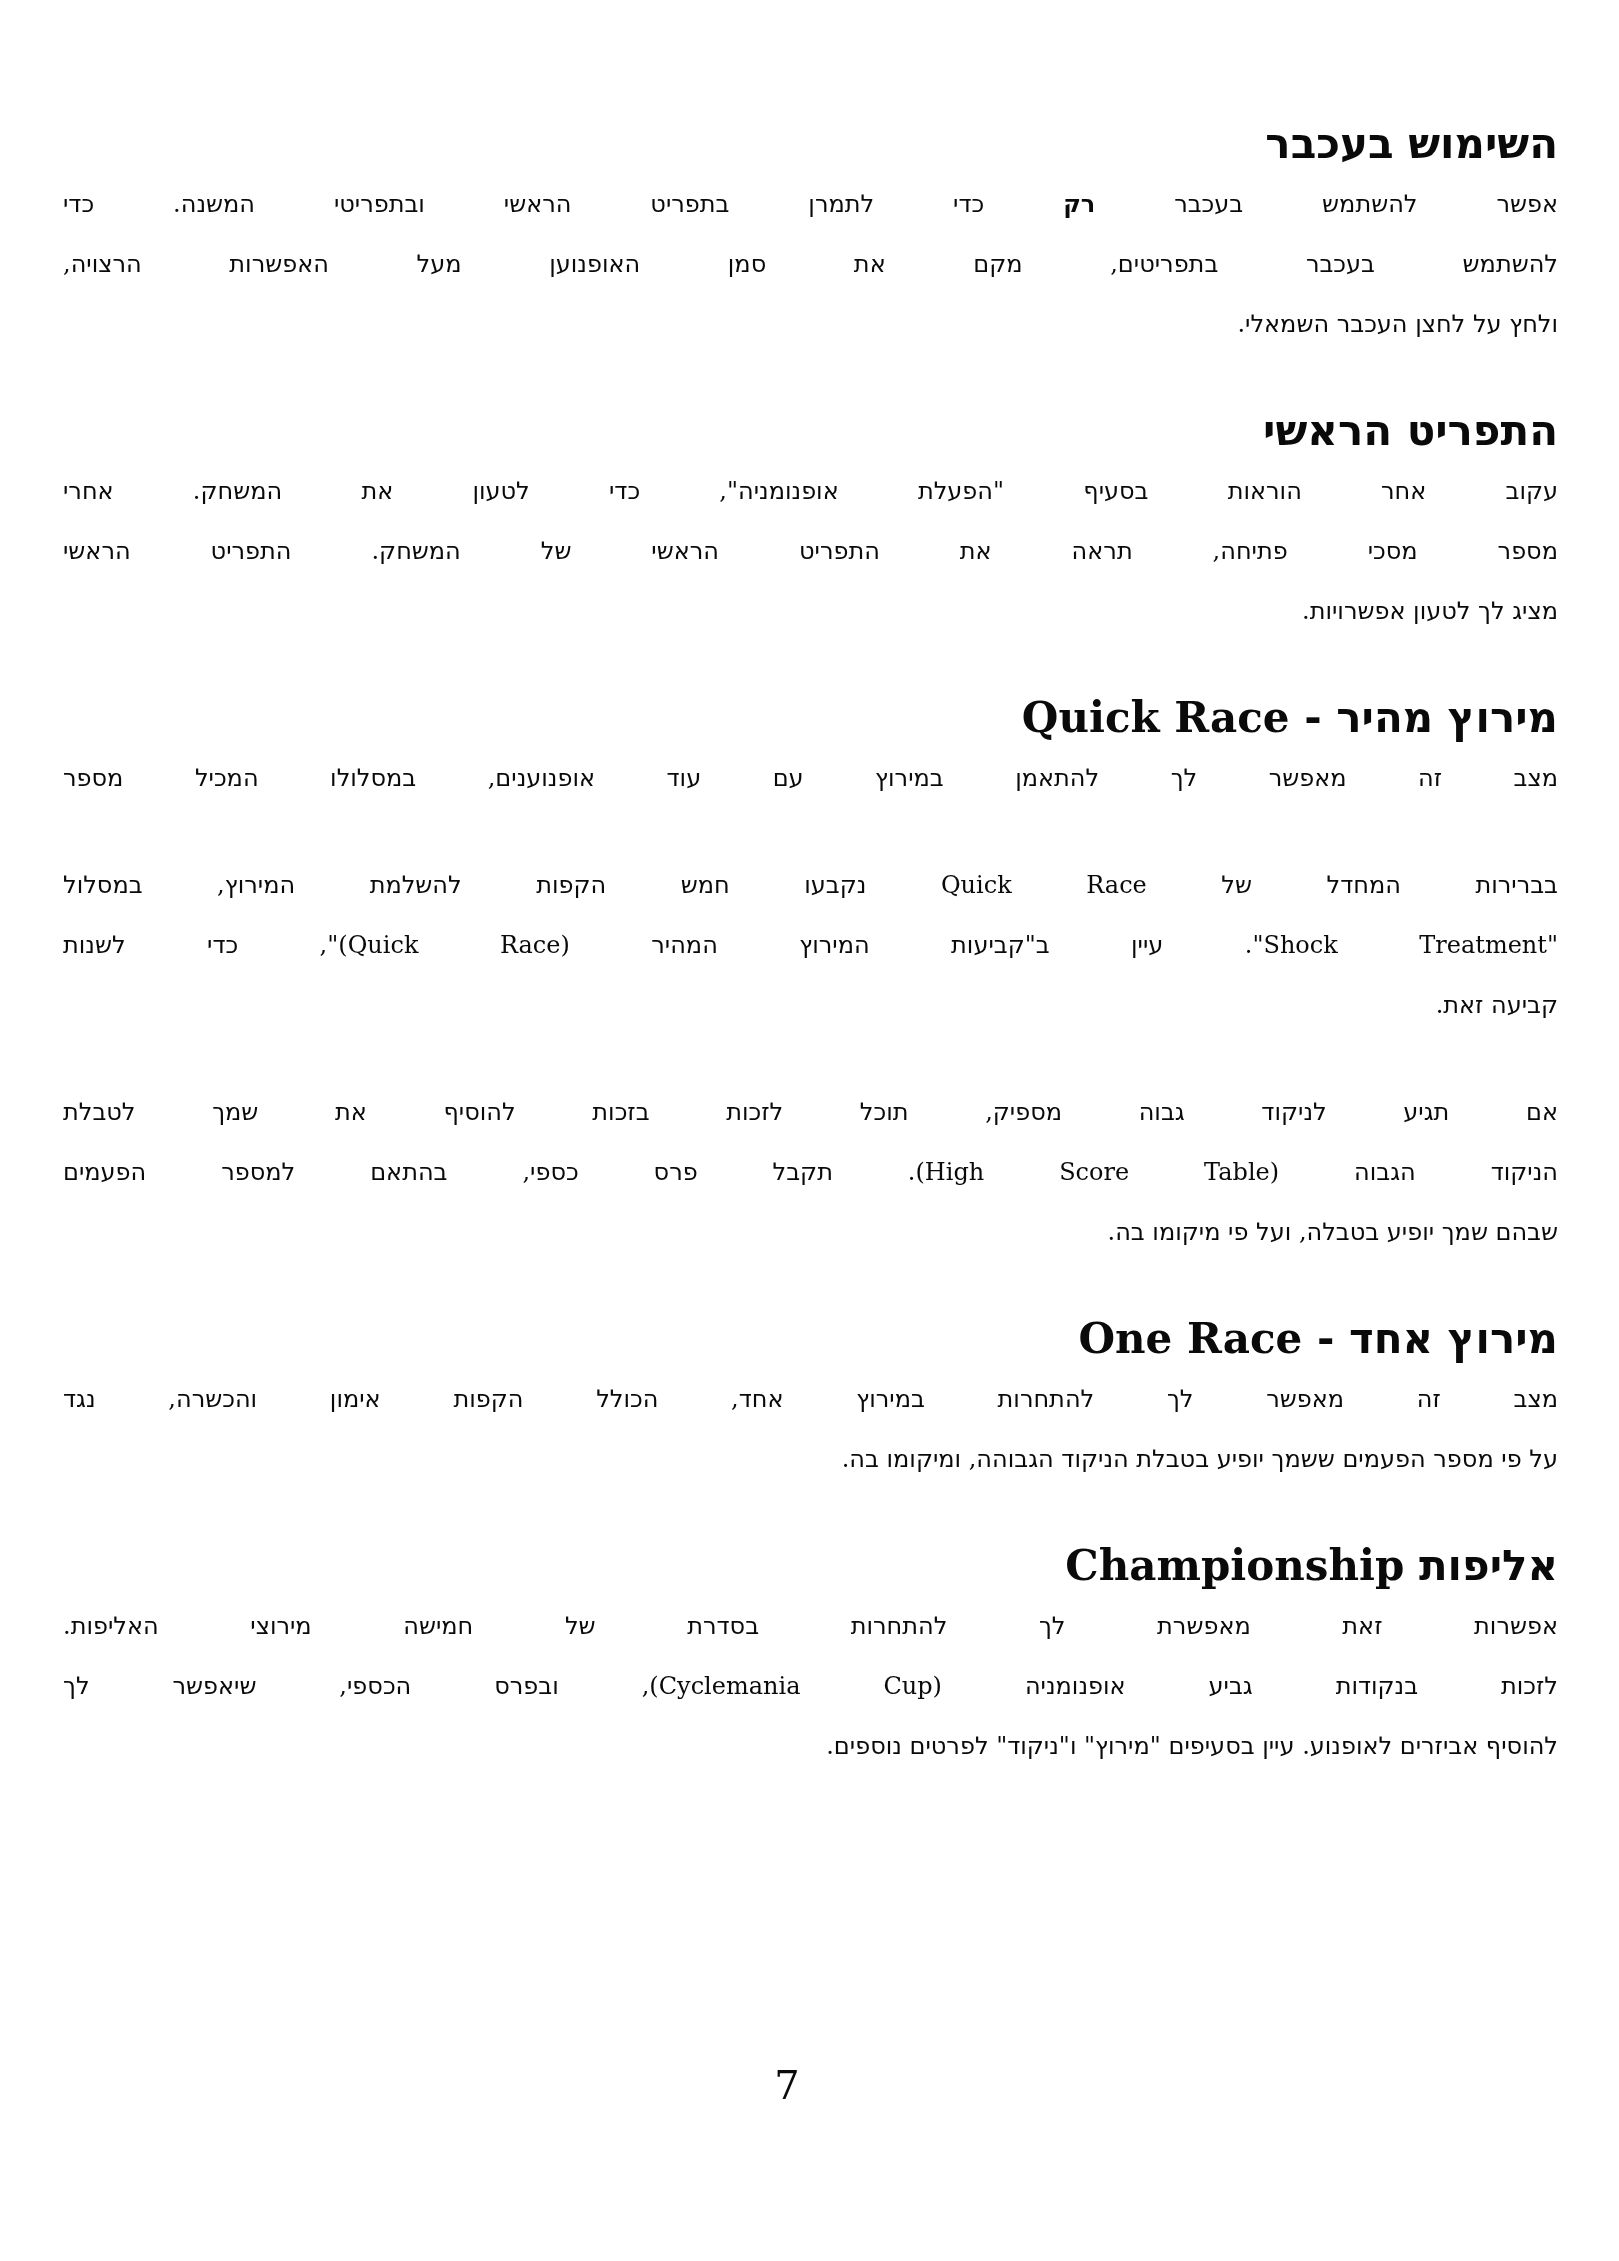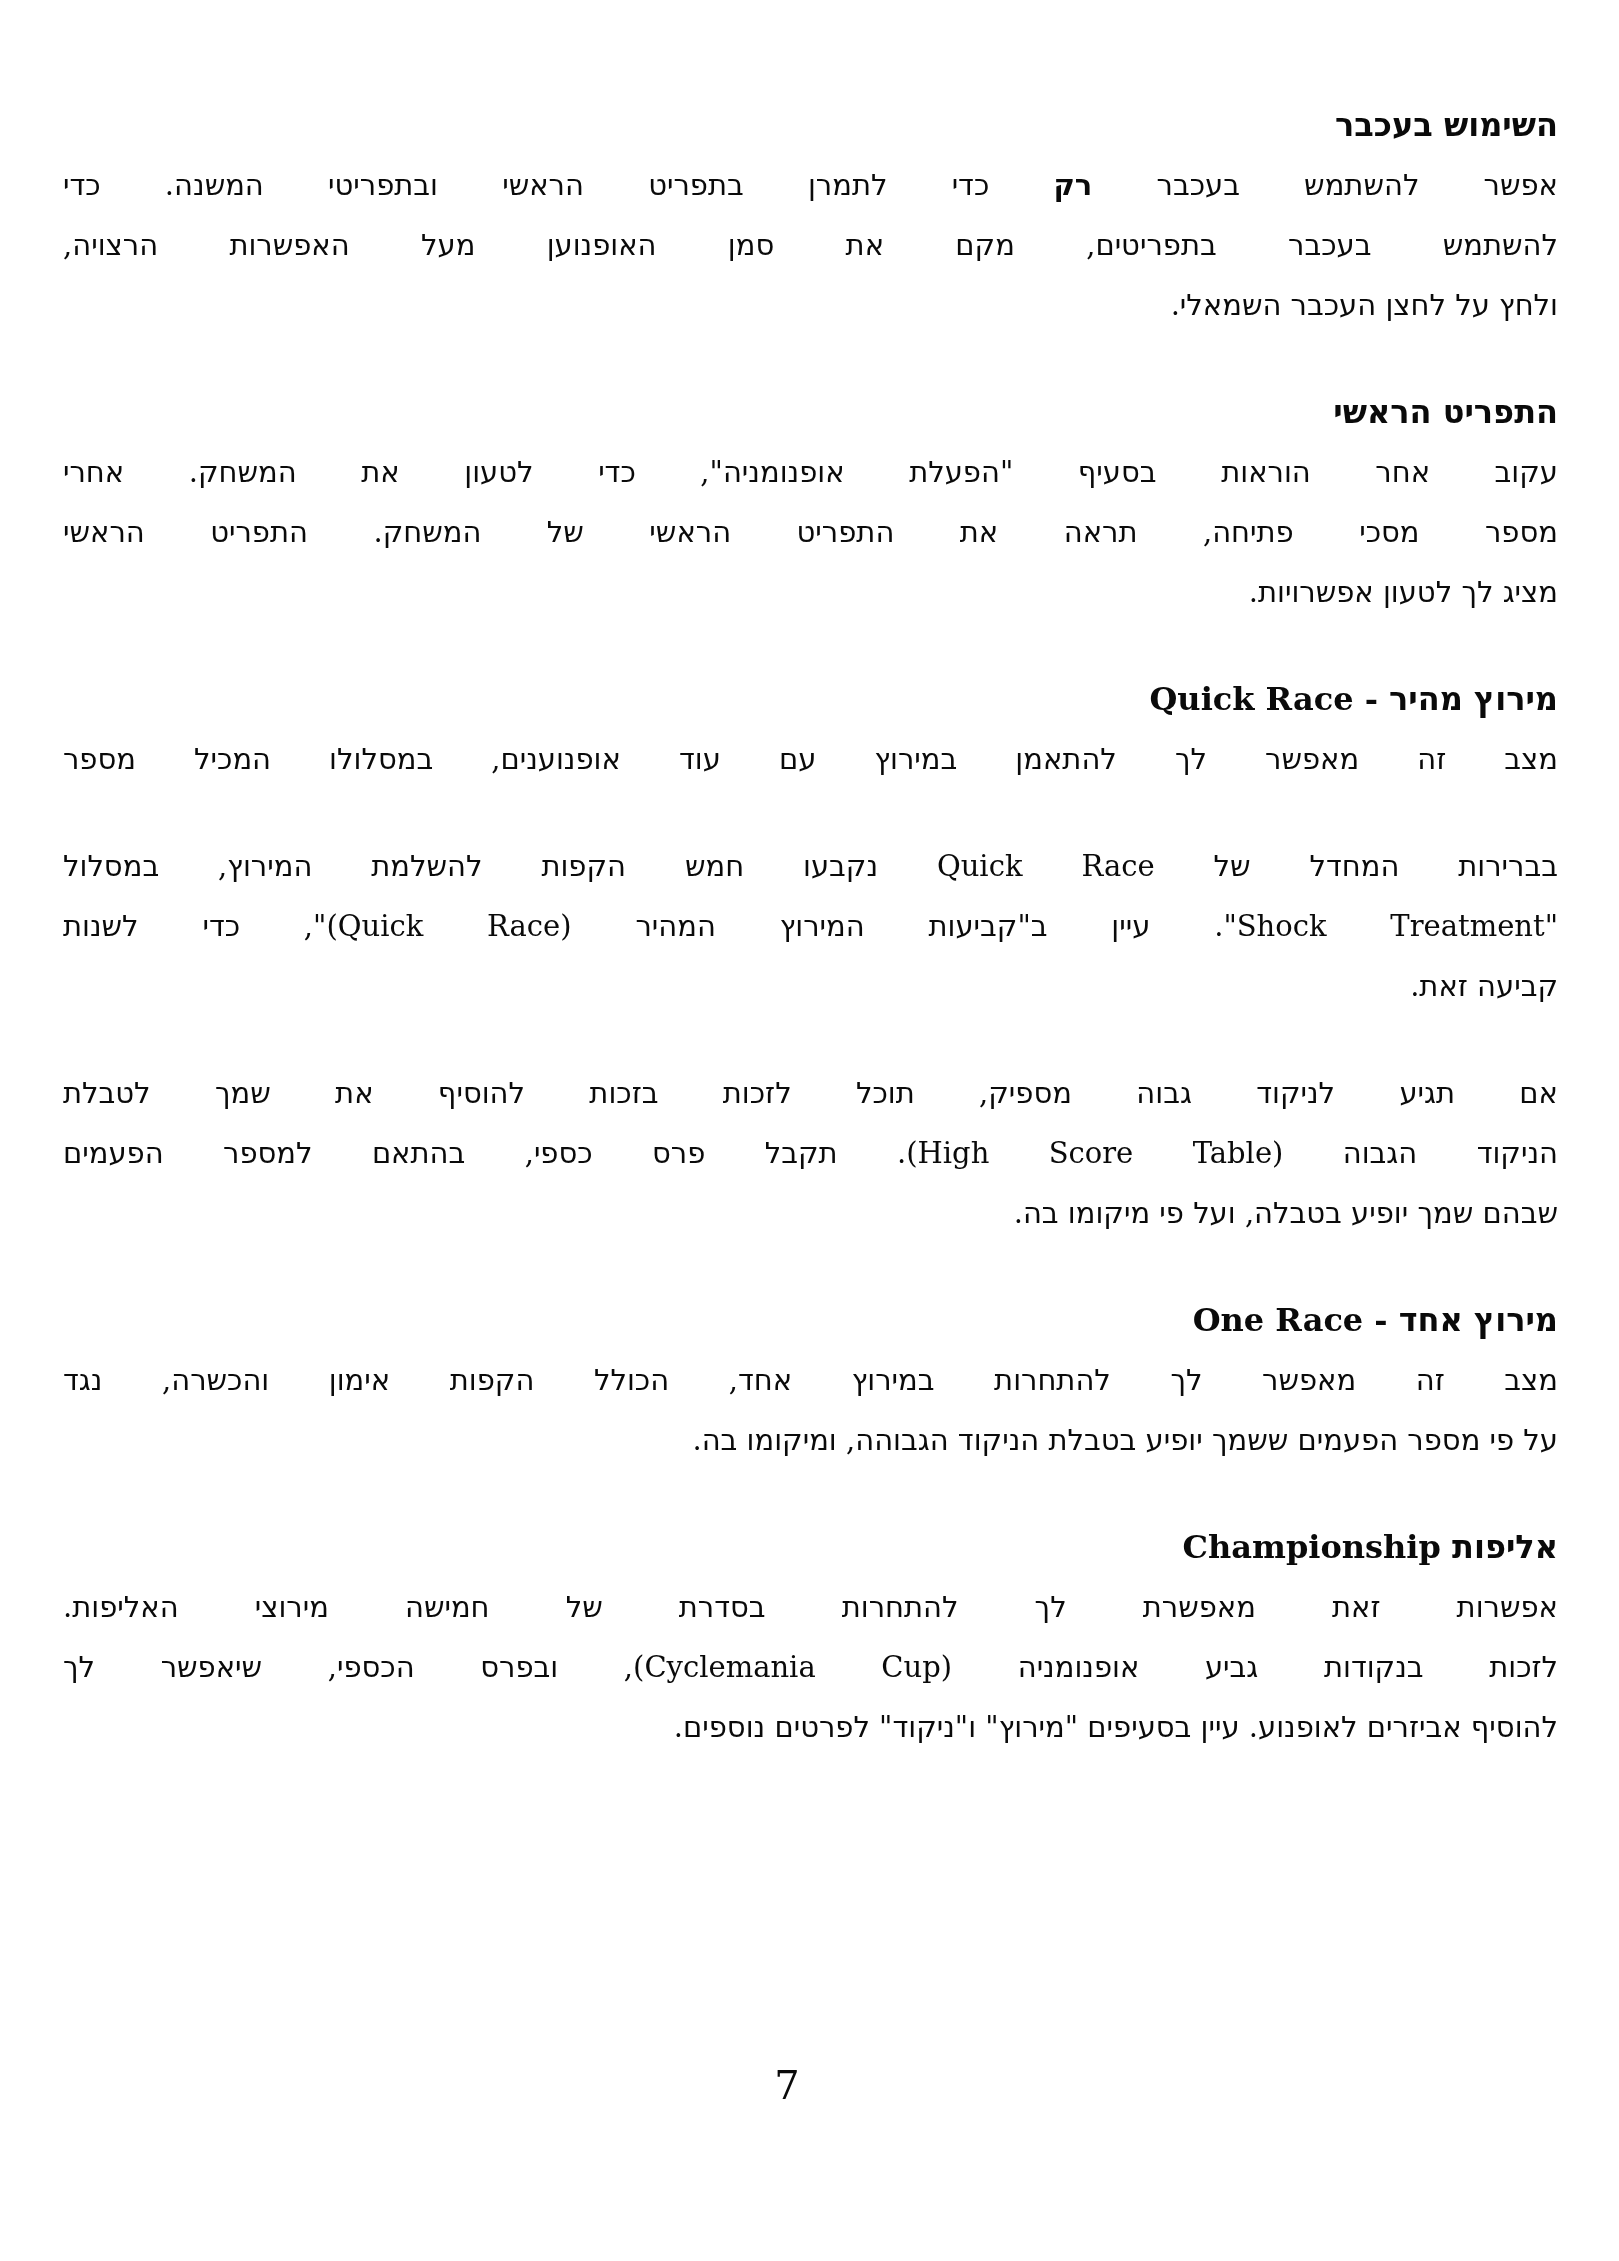--- a/index.html
+++ b/index.html
@@ -15,32 +15,32 @@
     background: #ffffff;
     direction: rtl;
     color: #0a0a0a;
     font-family: "DejaVu Serif", "DejaVu Sans", serif;
     overflow: hidden;
   }
   .content {
     padding: 75px 61px 0 64px;
   }
   .sec-heading {
-    font-size: 32px;
+    font-size: 42px;
     font-weight: bold;
     line-height: 60px;
-    margin: 20px 0 0 0;
+    margin: 39px 0 0 0;
     text-align: right;
     white-space: nowrap;
   }
   .para {
     margin: 0 0 47px 0;
   }
   .line {
-    font-size: 29px;
+    font-size: 24px;
     line-height: 60px;
     height: 60px;
     overflow: hidden;
     text-align: justify;
     text-align-last: justify;
   }
   .line.last {
     text-align: right;
     text-align-last: right;
   }

